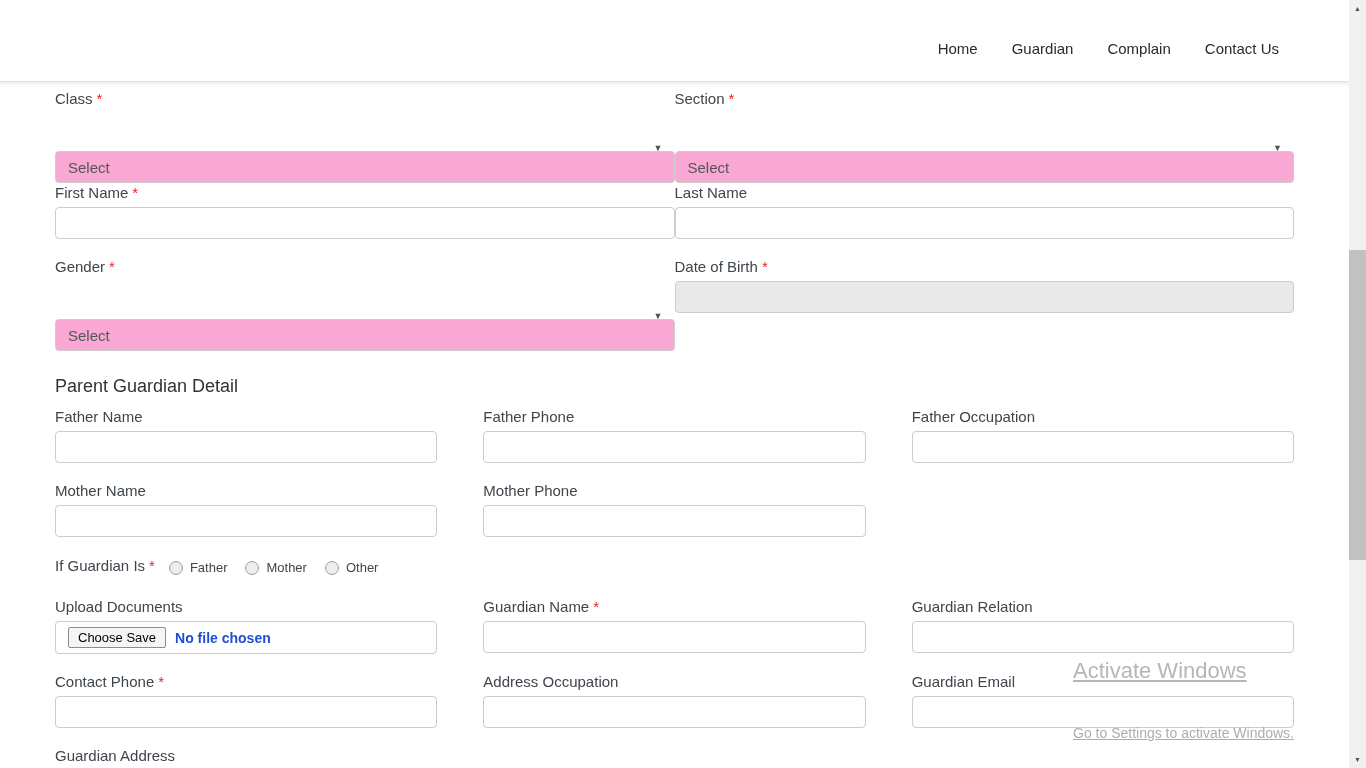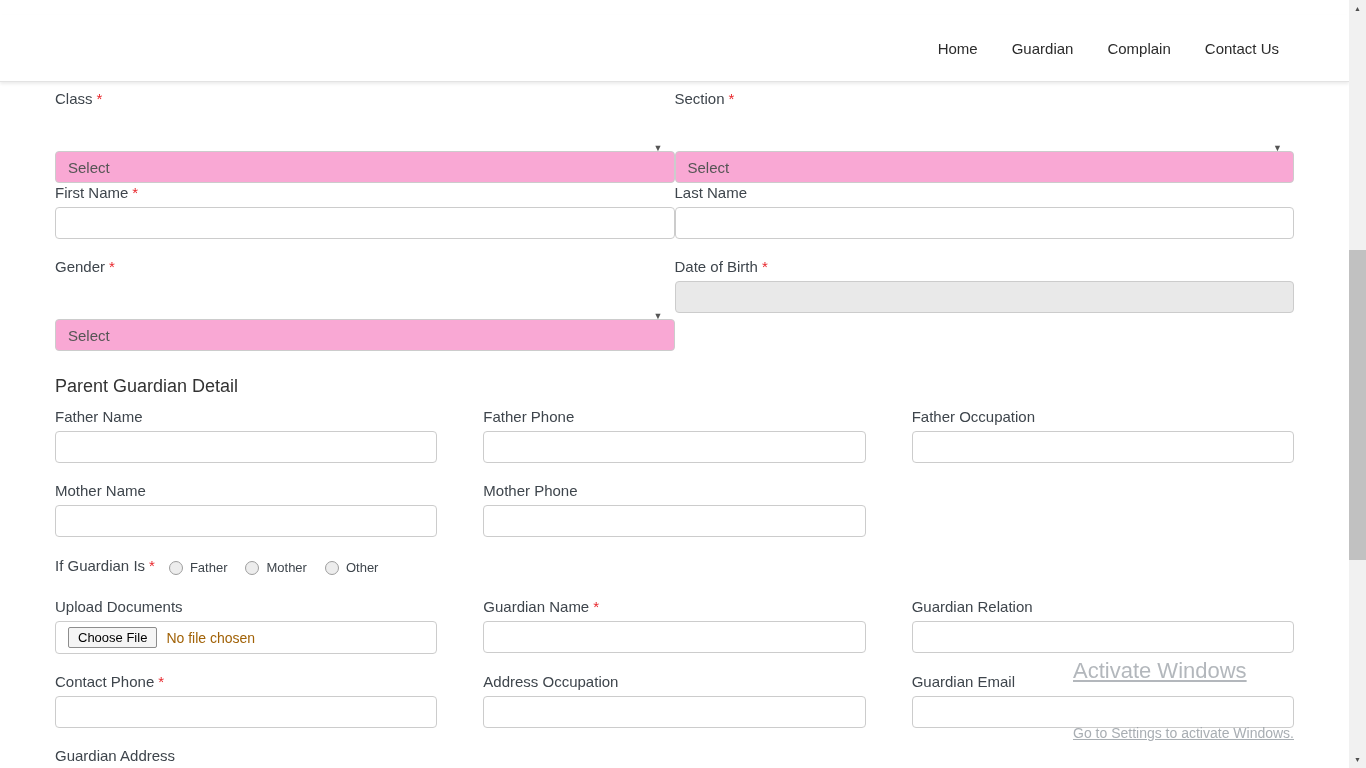--- a/index.html
+++ b/index.html
@@ -108,21 +108,21 @@
   }
   .file-btn {
     height: 21px;
     border: 1px solid #8d8d8d; border-radius: 2px;
     background: #f5f5f5;
     font-size: 13px; color: #000;
     padding: 0 9px;
     font-family: "Liberation Sans", sans-serif;
     cursor: pointer;
   }
-  .file-status { font-size: 14px; color: #a16207; margin-left: 9px; }
+  .file-status { font-size: 14px; color: #1d4ed8; margin-left: 9px; font-weight: bold; }
 
   textarea {
     width: 100%; height: 52px;
     border: 1px solid #cccccc; border-radius: 4px;
     resize: none; outline: none;
     font-size: 14px; color: #333; padding: 6px 10px;
     font-family: "Liberation Sans", sans-serif;
   }
 
   
@@ -276,21 +276,21 @@
     <label class="radio-opt">
       <input type="radio" name="guardianIs" style="">
       <span>Other</span>
     </label>
   </div>
 
   <div class="grid3 row">
     <div class="field">
       <label class="lbl"><span>Upload Documents</span></label>
       <div class="file-box">
-        <button class="file-btn">Choose File</button>
+        <button class="file-btn">Choose Save</button>
         <span class="file-status">No file chosen</span>
       </div>
     </div>
     <div class="field">
       <label class="lbl"><span>Guardian Name</span><span class="req">*</span></label>
       <input type="text" class="textin" style="">
     </div>
     <div class="field">
       <label class="lbl"><span>Guardian Relation</span></label>
       <input type="text" class="textin" style="">

